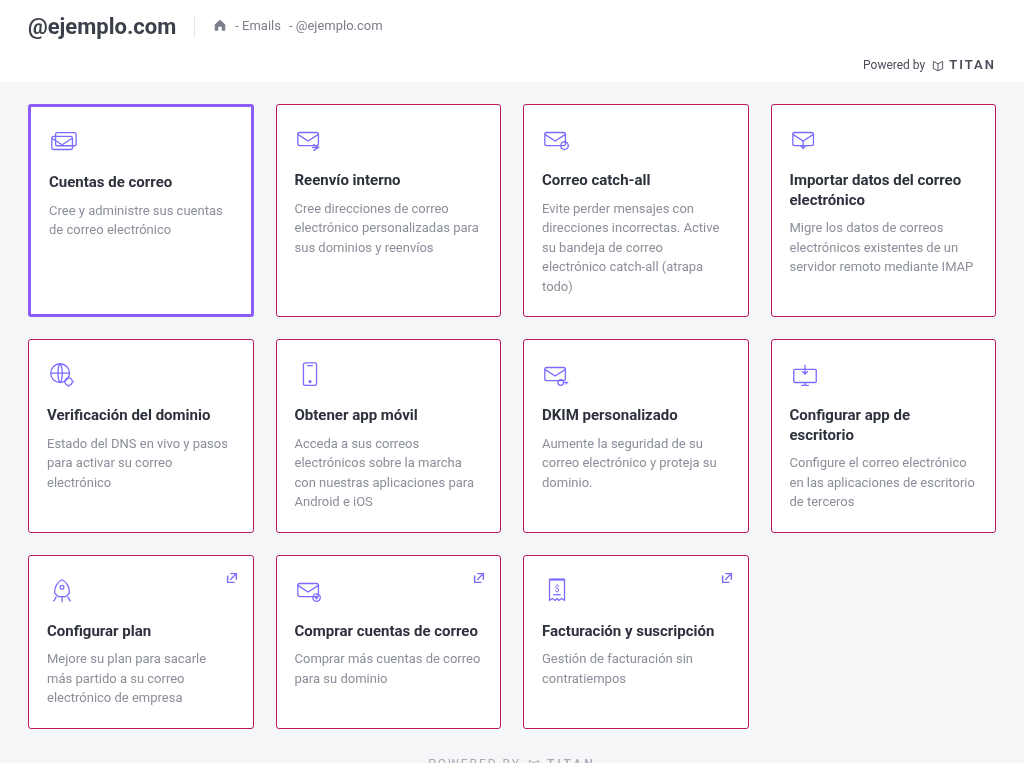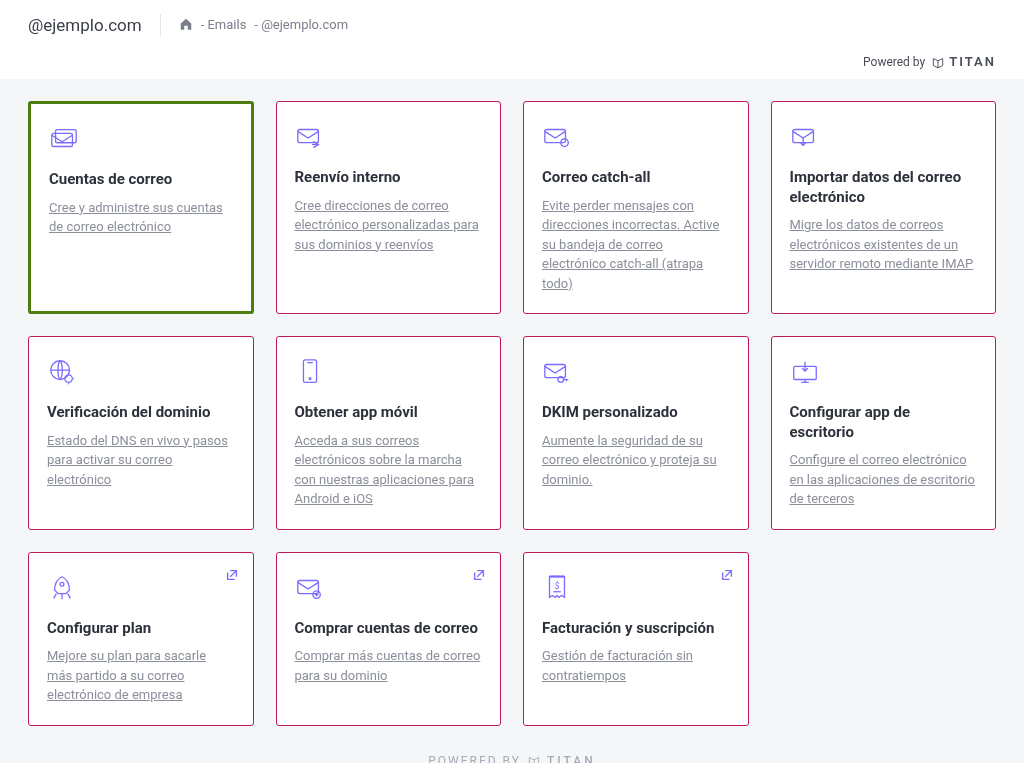--- a/index.html
+++ b/index.html
@@ -11,22 +11,22 @@
     height: 763px;
     overflow: hidden;
   }
   .header {
     display: flex;
     align-items: center;
     padding: 14px 28px;
     gap: 18px;
   }
   .domain-title {
-    font-size: 17px;
-    font-weight: 400;
+    font-size: 22px;
+    font-weight: 700;
     color: #3b3f4a;
   }
   .divider-v {
     width: 1px;
     height: 22px;
     background: #e4e6eb;
   }
   .breadcrumb {
     display: flex;
     align-items: flex-start;
@@ -64,41 +64,40 @@
   .card {
     background: #ffffff;
     border: 1px solid #be185d;
     border-radius: 3px;
     padding: 18px 18px 20px;
     position: relative;
     cursor: pointer;
     min-height: 150px;
   }
   .card.highlight {
-    border: 3px solid #4d7c0f;
+    border: 3px solid #8b5cf6;
   }
   .card .icon {
     margin-bottom: 14px;
     height: 34px;
     display: flex;
     align-items: center;
   }
   .card .icon svg { width: 30px; height: 30px; stroke: #7a6cff; fill: none; stroke-width: 1.4; }
   .card h3 {
     font-size: 15px;
     font-weight: 700;
     color: #2d313c;
     margin-bottom: 8px;
     line-height: 1.3;
   }
   .card p {
     font-size: 13px;
     color: #8b8f9a;
     line-height: 1.5;
-    text-decoration: underline;
   }
   .ext-link {
     position: absolute;
     top: 14px;
     right: 14px;
   }
   .ext-link svg { width: 14px; height: 14px; stroke: #7a6cff; fill: none; stroke-width: 1.6; }
   .footer {
     display: flex;
     justify-content: center;

